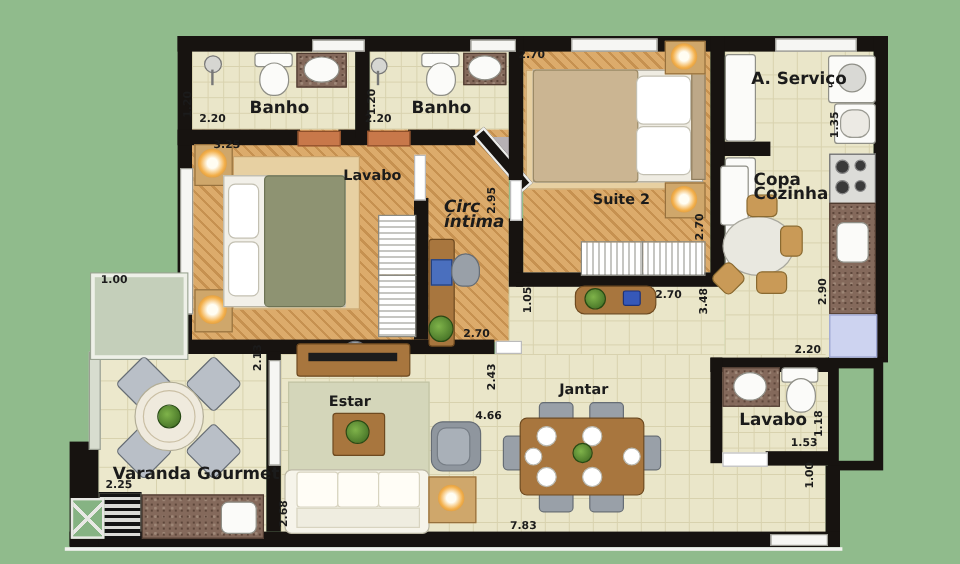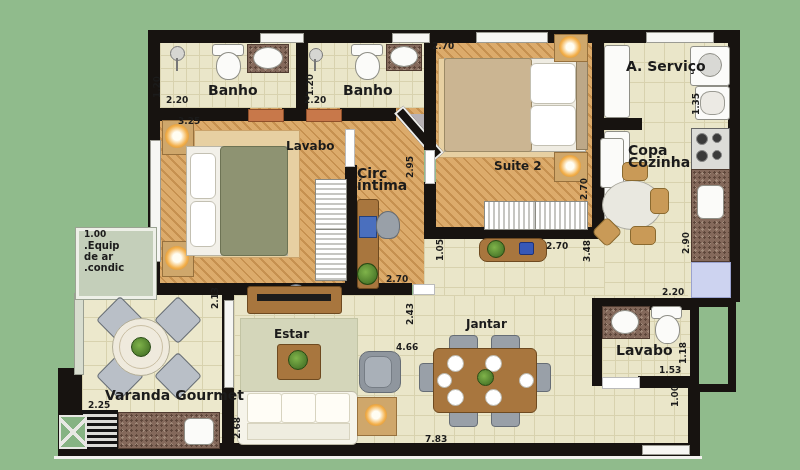--- a/index.html
+++ b/index.html
@@ -210,39 +210,34 @@
   <div class="abs" style="left:119px;top:325px;width:42px;height:42px;border:1px solid #cabfa4;border-radius:50%;"></div>
   <div class="plant" style="left:131px;top:337px;width:18px;height:18px;"></div>
   <div class="granite" style="left:118px;top:412px;width:100px;height:35px;"></div>
   <div class="fixture" style="left:184px;top:418px;width:28px;height:25px;border-radius:6px;"></div>
   <div class="abs" style="left:82px;top:410px;width:34px;height:37px;background:repeating-linear-gradient(to bottom,#141414 0 3px,#dcdcd8 3px 6px);border:1px solid #141414;"></div>
   <div class="abs" style="left:59px;top:415px;width:24px;height:30px;background:linear-gradient(45deg,transparent 46%,#e8e8e4 46% 54%,transparent 54%),linear-gradient(-45deg,transparent 46%,#e8e8e4 46% 54%,transparent 54%),#86b383;border:2px solid #e8e8e4;"></div>
 
   <span class="label" style="left:208px;top:82px;">Banho</span>
   <span class="label" style="left:343px;top:82px;">Banho</span>
   <span class="label" style="left:286px;top:139px;font-size:12px;">Lavabo</span>
-  <div class="label c" style="left:357px;top:167px;width:60px;">
+  <div class="label c" style="left:370px;top:167px;width:60px;font-style:italic;">
     <div>Circ</div>
     <div>íntima</div>
   </div>
   <span class="label" style="left:494px;top:159px;font-size:12px;">Suite 2</span>
   <span class="label" style="left:626px;top:58px;">A. Serviço</span>
   <div class="label c" style="left:628px;top:144px;width:62px;">
     <div>Copa</div>
     <div>Cozinha</div>
   </div>
   <span class="label" style="left:274px;top:327px;font-size:12px;">Estar</span>
   <span class="label" style="left:466px;top:317px;font-size:12px;">Jantar</span>
   <span class="label" style="left:616px;top:342px;">Lavabo</span>
-  <span class="label" style="left:105px;top:387px;">Varanda Gourmet</span>
-  <div class="label c" style="left:84px;top:240px;width:60px;font-size:10px;line-height:11px;">
-    <div>.Equip</div>
-    <div>de ar</div>
-    <div>.condic</div>
-  </div>
+  <span class="label" style="left:94px;top:387px;">Varanda Gourmet</span>
 
   <span class="dim v" style="left:146px;top:82px;">1.20</span>
   <span class="dim" style="left:166px;top:95px;">2.20</span>
   <span class="dim v" style="left:299px;top:80px;">1.20</span>
   <span class="dim" style="left:304px;top:95px;">2.20</span>
   <span class="dim" style="left:178px;top:116px;">3.25</span>
   <span class="dim" style="left:432px;top:41px;">2.70</span>
   <span class="dim v" style="left:399px;top:162px;">2.95</span>
   <span class="dim v" style="left:573px;top:184px;">2.70</span>
   <span class="dim v" style="left:685px;top:99px;">1.35</span>

